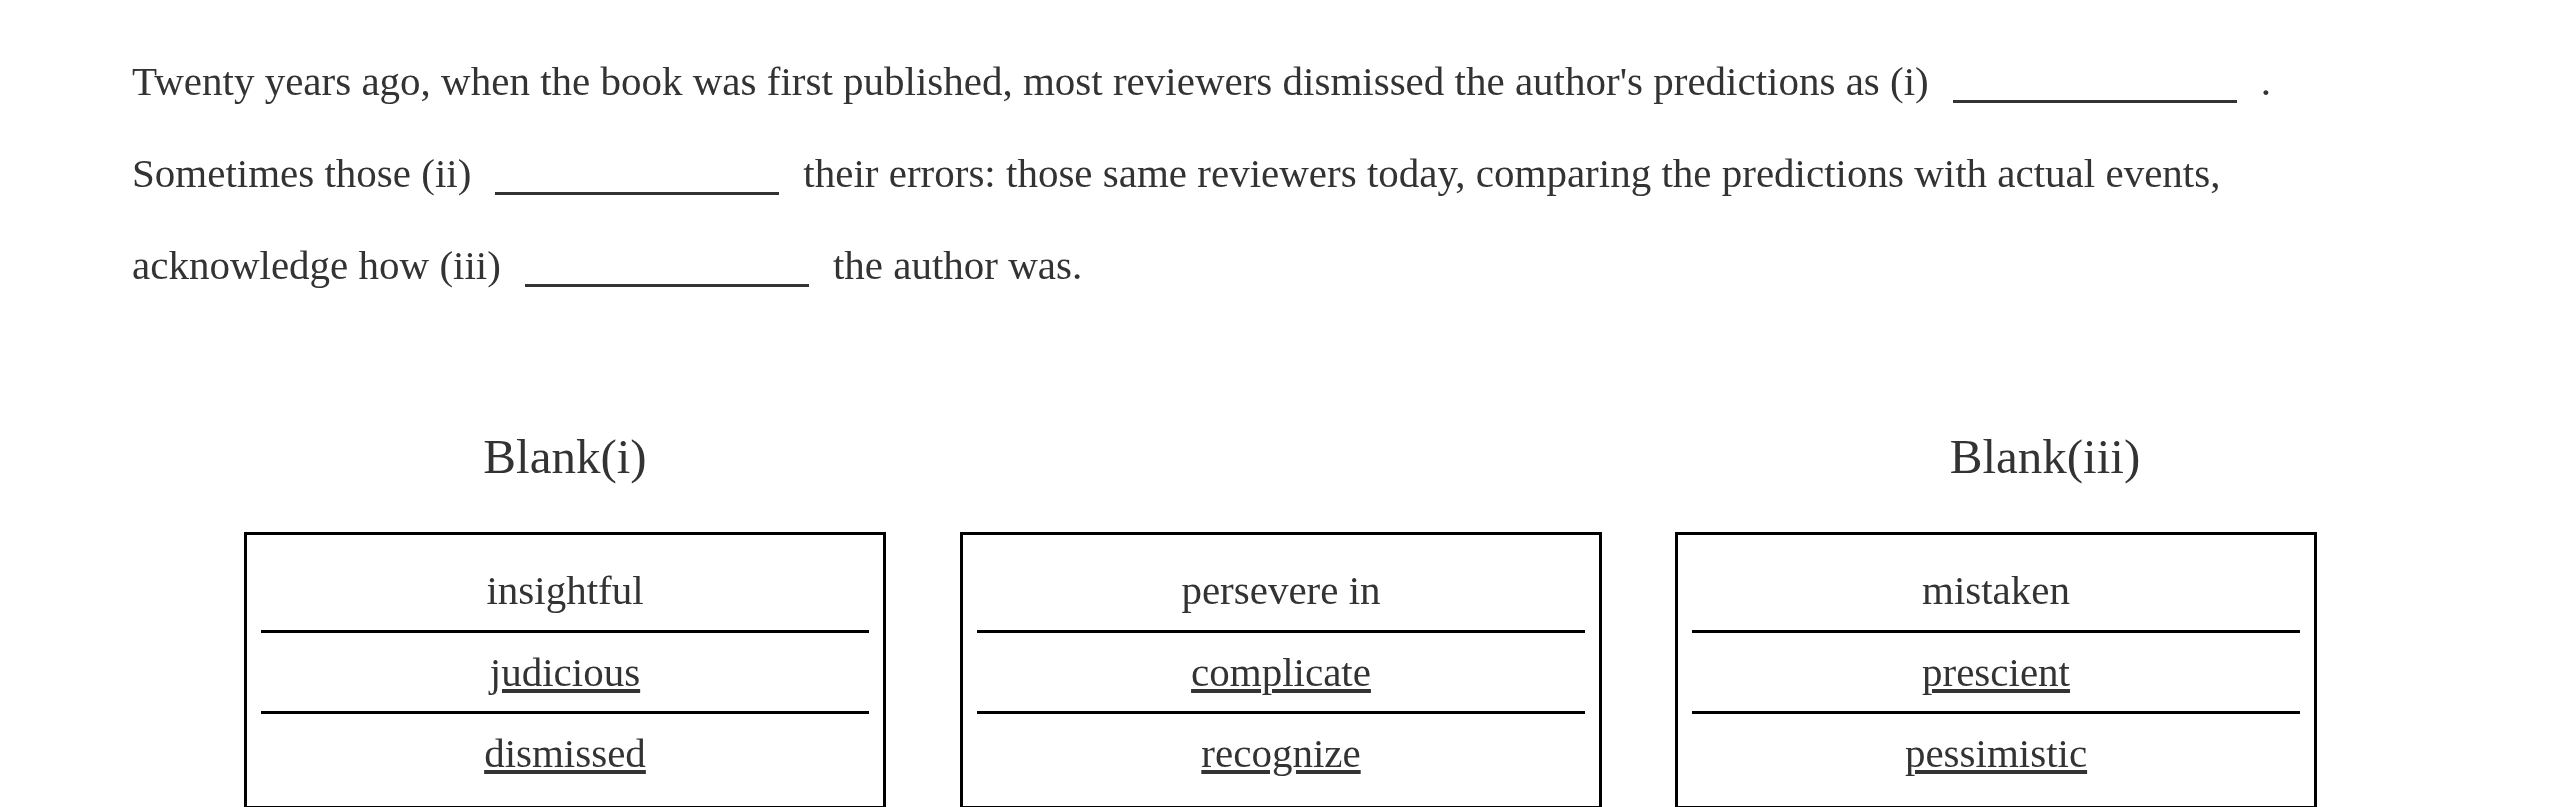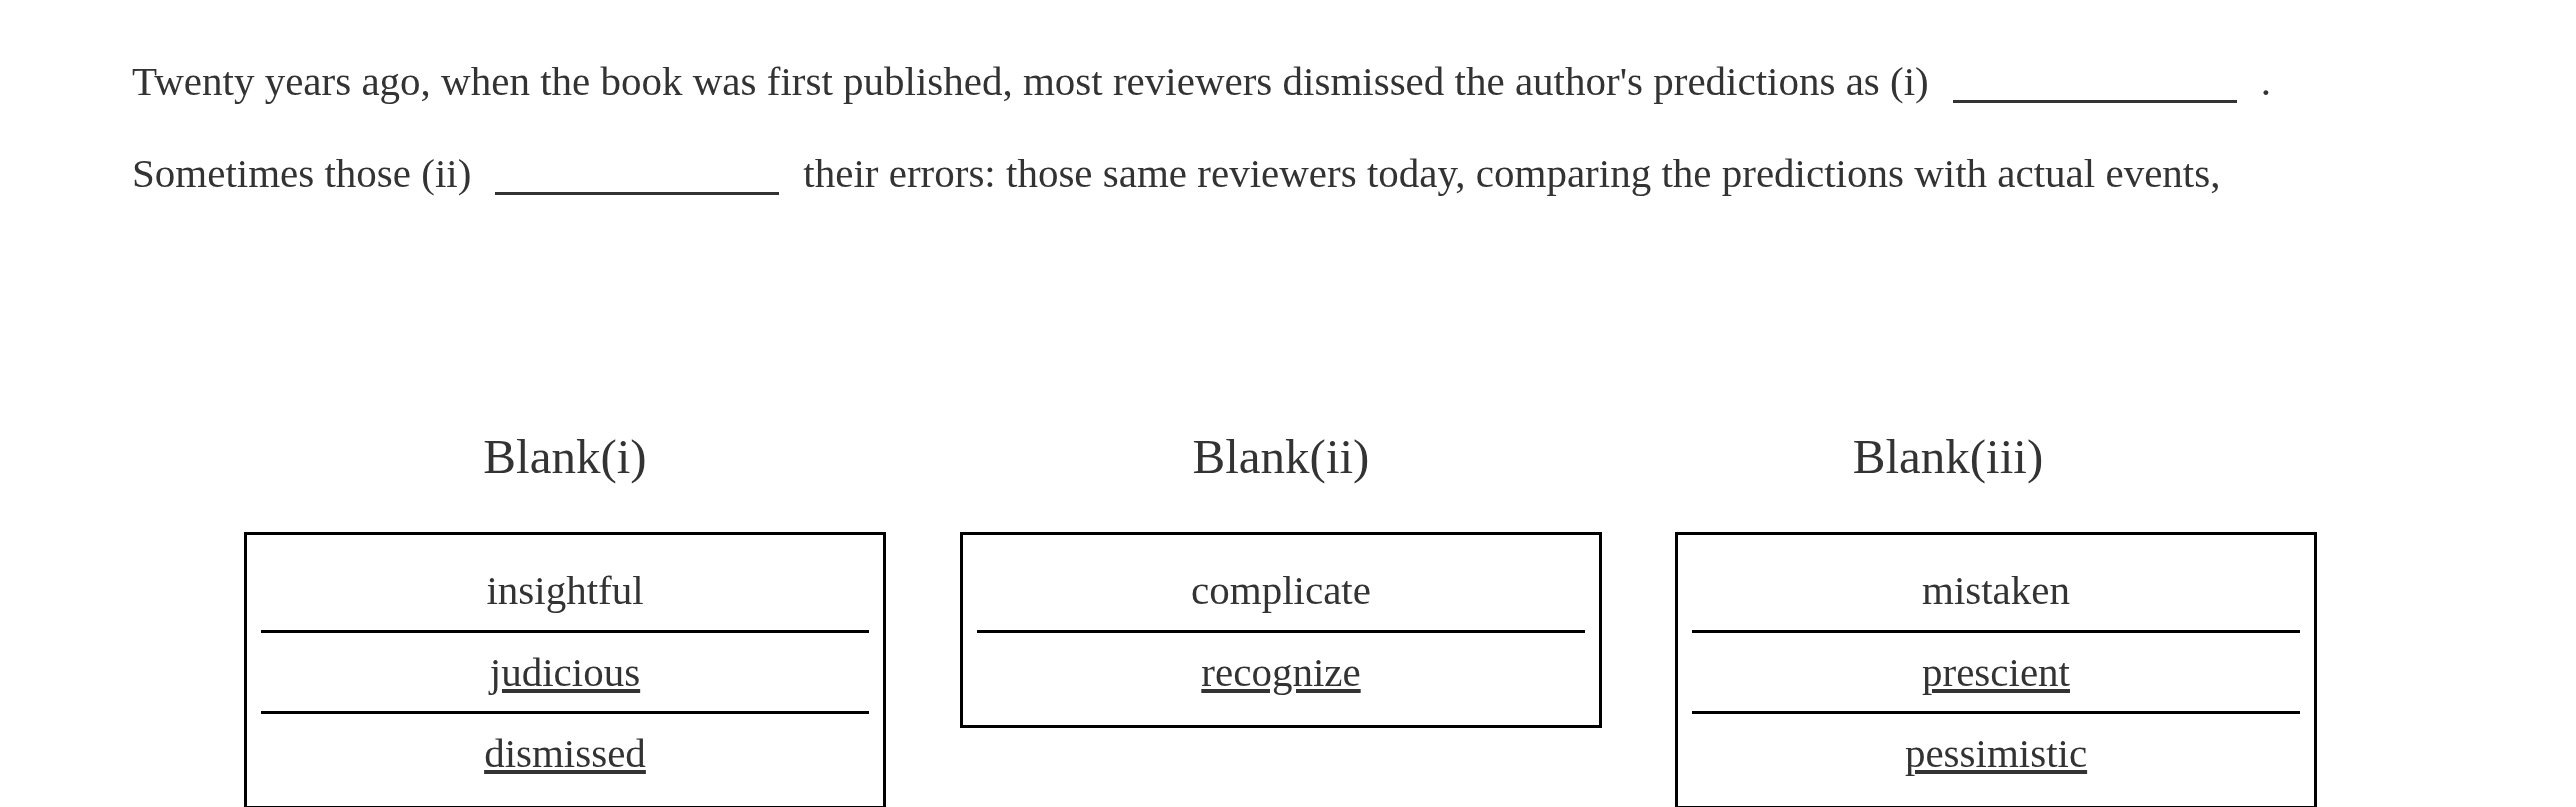--- a/index.html
+++ b/index.html
@@ -31,21 +31,21 @@
     vertical-align:-8.2px;
     margin:0 10px;
   }
 
   
   .hdr{
     position:absolute;top:405px;width:642px;
     font-size:49px;line-height:48px;
     text-align:center;white-space:nowrap;
   }
-  .hdr.c1{left:230px}.hdr.c2{left:946px}.hdr.c3{left:1613px}
+  .hdr.c1{left:230px}.hdr.c2{left:946px}.hdr.c3{left:1710px}
 
   
   .tbl{
     position:absolute;top:518px;width:642px;
     border:3.3px solid var(--border);
     background:var(--background);
   }
   .tbl.c1{left:230px}.tbl.c2{left:946px}.tbl.c3{left:1661px}
   .cell{
     height:81px;
@@ -56,33 +56,34 @@
   .cell + .cell{border-top:3.3px solid var(--border);text-decoration:underline;}
 </style>
 </head>
 <body>
 
 <div class="stage">
 
   <div class="passage">
     <div class="line"><span>Twenty years ago, when the book was first published, most reviewers dismissed the author's predictions as (i)</span><span class="blank"></span><span>.</span></div>
     <div class="line"><span>Sometimes those (ii)</span><span class="blank"></span><span>their errors: those same reviewers today, comparing the predictions with actual events,</span></div>
+    <div class="line"><span>acknowledge how (iii)</span><span class="blank"></span><span>the author was.</span></div>
   </div>
 
   <div class="hdr c1">Blank(i)</div>
-  <div class="hdr c2">Blank(ii)</div>
   <div class="hdr c3">Blank(iii)</div>
 
   <div class="tbl c1">
     <div class="cell">insightful</div>
     <div class="cell">judicious</div>
     <div class="cell">dismissed</div>
   </div>
 
   <div class="tbl c2">
+    <div class="cell">persevere in</div>
     <div class="cell">complicate</div>
     <div class="cell">recognize</div>
   </div>
 
   <div class="tbl c3">
     <div class="cell">mistaken</div>
     <div class="cell">prescient</div>
     <div class="cell">pessimistic</div>
   </div>
 

